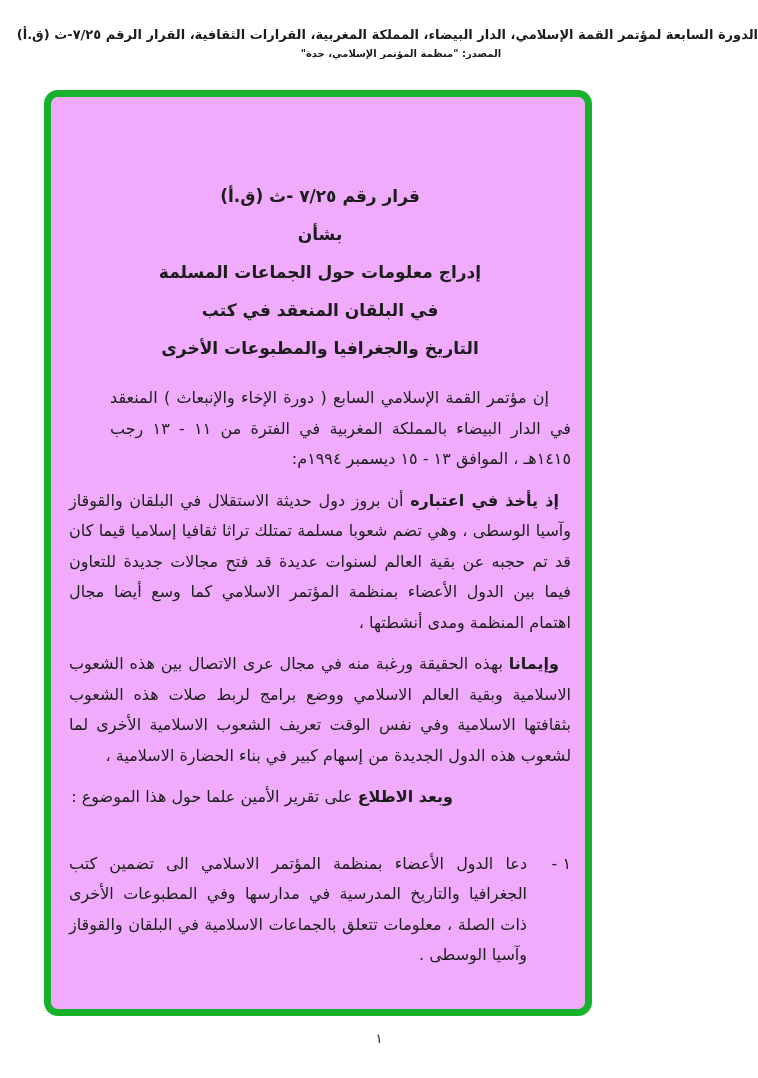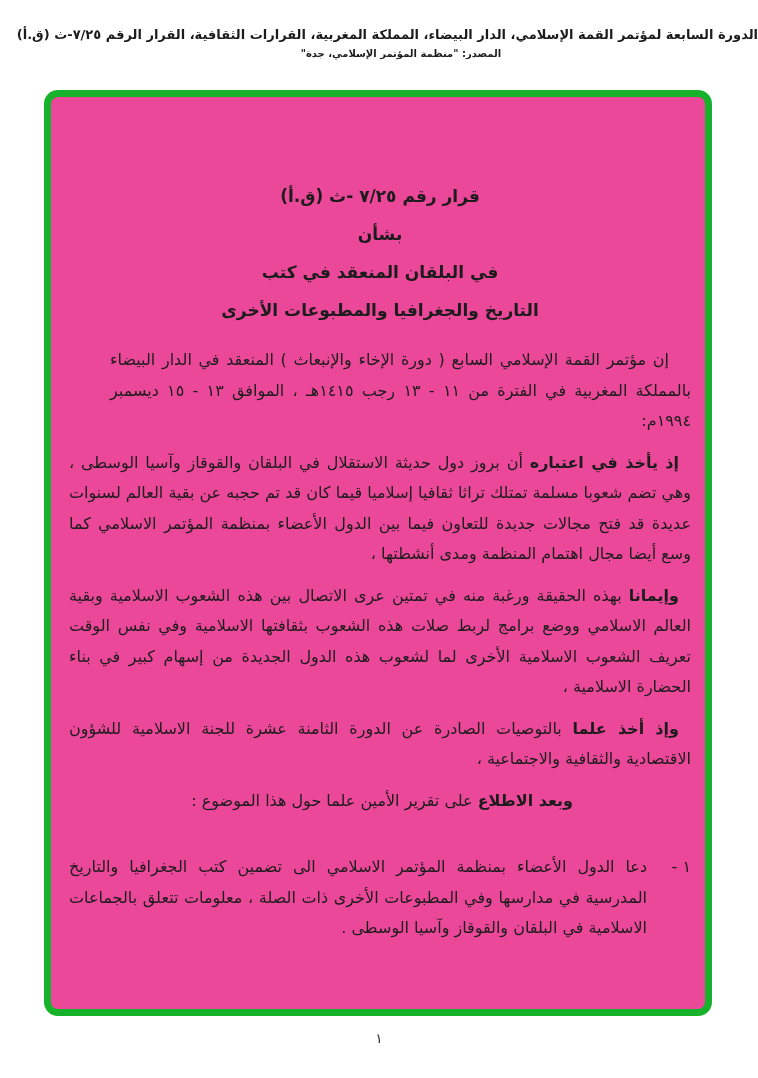--- a/index.html
+++ b/index.html
@@ -36,26 +36,26 @@
     font-weight: bold;
     font-size: 10px;
     margin-top: 6px;
   }
 
   
   .frame {
     position: absolute;
     left: 44px;
     top: 90px;
-    width: 668px;
+    width: 548px;
     height: 926px;
     box-sizing: border-box;
     border: 7px solid var(--green, #17b22b);
     border-radius: 14px;
-    background: #ec4899;
+    background: #f0abfc;
   }
 
   
   .doc {
     position: absolute;
     top: 0; left: 0; right: 0; bottom: 0;
     padding: 80px 14px 0 18px;
     direction: rtl;
     overflow: hidden;
   }
@@ -120,32 +120,32 @@
   <div class="l1">الدورة السابعة لمؤتمر القمة الإسلامي، الدار البيضاء، المملكة المغربية، القرارات الثقافية، القرار الرقم ٧/٢٥-ث (ق.أ)</div>
   <div class="l2">المصدر: "منظمة المؤتمر الإسلامي، جدة"</div>
 </header>
 
 <div class="frame">
   <div class="doc">
 
     <div class="title-block">
       <div>قرار رقم ٧/٢٥ -ث (ق.أ)</div>
       <div>بشأن</div>
+      <div>إدراج معلومات حول الجماعات المسلمة</div>
       <div>في البلقان المنعقد في كتب</div>
       <div>التاريخ والجغرافيا والمطبوعات الأخرى</div>
     </div>
 
     <div class="body-text">
       <p class="para p-first"><b class="lead"></b><span>إن مؤتمر القمة الإسلامي السابع ( دورة الإخاء والإنبعاث ) المنعقد في الدار البيضاء بالمملكة المغربية في الفترة من ١١ - ١٣ رجب ١٤١٥هـ ، الموافق ١٣ - ١٥ ديسمبر ١٩٩٤م:</span></p>
 
       <p class="para"><b class="lead">إذ يأخذ في اعتباره</b><span> أن بروز دول حديثة الاستقلال في البلقان والقوقاز وآسيا الوسطى ، وهي تضم شعوبا مسلمة تمتلك تراثا ثقافيا إسلاميا قيما كان قد تم حجبه عن بقية العالم لسنوات عديدة قد فتح مجالات جديدة للتعاون فيما بين الدول الأعضاء بمنظمة المؤتمر الاسلامي كما وسع أيضا مجال اهتمام المنظمة ومدى أنشطتها ،</span></p>
 
-      <p class="para"><b class="lead">وإيمانا</b><span> بهذه الحقيقة ورغبة منه في تمتين عرى الاتصال بين هذه الشعوب الاسلامية وبقية العالم الاسلامي ووضع برامج لربط صلات هذه الشعوب بثقافتها الاسلامية وفي نفس الوقت تعريف الشعوب الاسلامية الأخرى لما لشعوب هذه الدول الجديدة من إسهام كبير في بناء الحضارة الاسلامية ،</span></p>
+      <p class="para"><b class="lead">وإيمانا</b><span> بهذه الحقيقة ورغبة منه في مجال عرى الاتصال بين هذه الشعوب الاسلامية وبقية العالم الاسلامي ووضع برامج لربط صلات هذه الشعوب بثقافتها الاسلامية وفي نفس الوقت تعريف الشعوب الاسلامية الأخرى لما لشعوب هذه الدول الجديدة من إسهام كبير في بناء الحضارة الاسلامية ،</span></p>
 
-      <p class="para"><b class="lead">وإذ أخذ علما</b><span> بالتوصيات الصادرة عن الدورة الثامنة عشرة للجنة الاسلامية للشؤون الاقتصادية والثقافية والاجتماعية ،</span></p>
 
       <p class="para p-last"><b class="lead">وبعد الاطلاع</b><span> على تقرير الأمين علما حول هذا الموضوع :</span></p>
 
       <div class="list">
         <div class="list-item">
           <span class="num">١ -</span>
           <span class="txt">دعا الدول الأعضاء بمنظمة المؤتمر الاسلامي الى تضمين كتب الجغرافيا والتاريخ المدرسية في مدارسها وفي المطبوعات الأخرى ذات الصلة ، معلومات تتعلق بالجماعات الاسلامية في البلقان والقوقاز وآسيا الوسطى .</span>
         </div>
       </div>
     </div>

